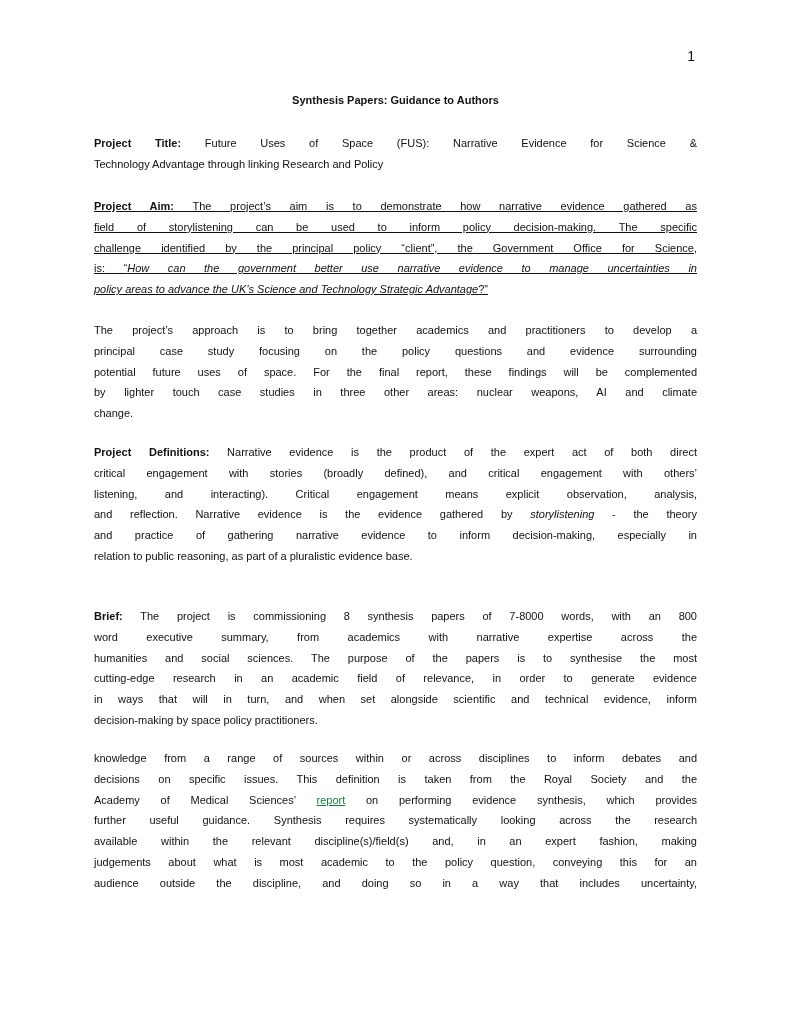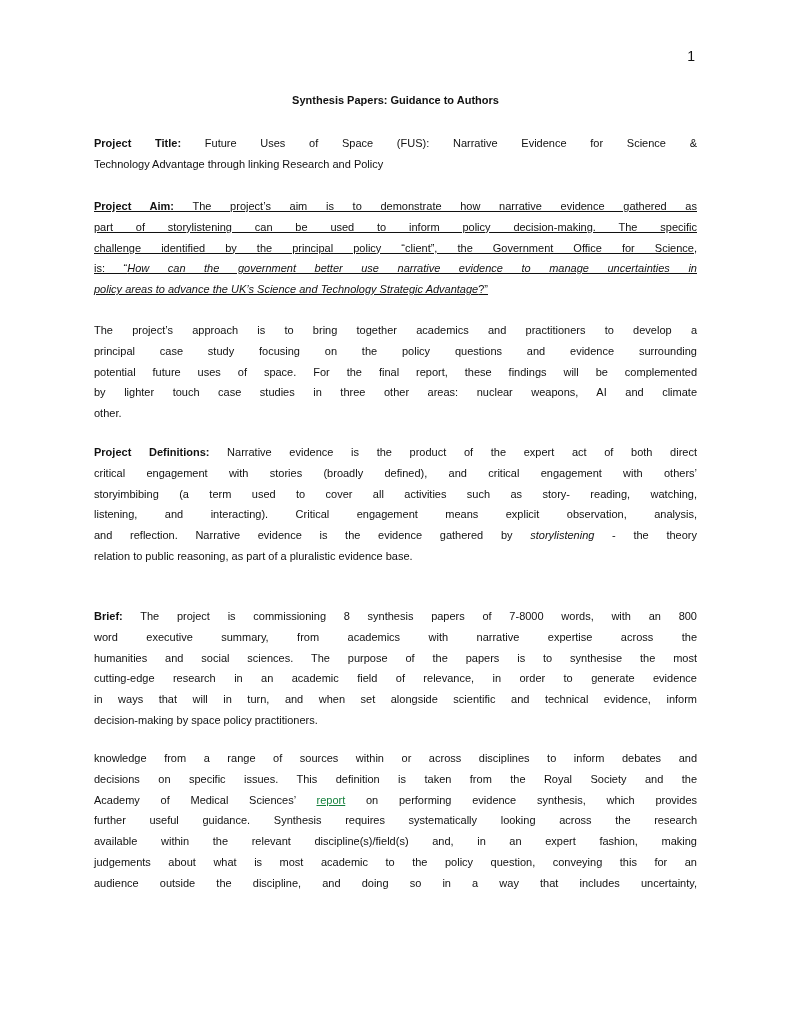--- a/index.html
+++ b/index.html
@@ -22,40 +22,40 @@
 <div class="page-number">1</div>
 <div class="title">Synthesis Papers: Guidance to Authors</div>
 
 <div class="para" style="top:133px;">
   <span class="line"><span class="b">Project Title:</span><span> Future Uses of Space (FUS): Narrative Evidence for Science &amp;</span></span>
   <span class="line last">Technology Advantage through linking Research and Policy</span>
 </div>
 
 <div class="para" style="top:196px;text-decoration:underline;">
   <span class="line"><span class="b">Project Aim:</span><span> The project’s aim is to demonstrate how narrative evidence gathered as</span></span>
-  <span class="line">part of storylistening can be used to inform policy decision-making. The specific</span>
+  <span class="line">field of storylistening can be used to inform policy decision-making. The specific</span>
   <span class="line">challenge identified by the principal policy “client”, the Government Office for Science,</span>
   <span class="line"><span>is: “</span><span class="i">How can the government better use narrative evidence to manage uncertainties in</span></span>
   <span class="line last"><span class="i">policy areas to advance the UK’s Science and Technology Strategic Advantage</span><span>?”</span></span>
 </div>
 
 <div class="para" style="top:320px;">
   <span class="line">The project’s approach is to bring together academics and practitioners to develop a</span>
   <span class="line">principal case study focusing on the policy questions and evidence surrounding</span>
   <span class="line">potential future uses of space. For the final report, these findings will be complemented</span>
   <span class="line">by lighter touch case studies in three other areas: nuclear weapons, AI and climate</span>
-  <span class="line last">other.</span>
+  <span class="line last">change.</span>
 </div>
 
 <div class="para" style="top:442px;">
   <span class="line"><span class="b">Project Definitions:</span><span> Narrative evidence is the product of the expert act of both direct</span></span>
   <span class="line">critical engagement with stories (broadly defined), and critical engagement with others’</span>
-  <span class="line">storyimbibing (a term used to cover all activities such as story- reading, watching,</span>
   <span class="line">listening, and interacting). Critical engagement means explicit observation, analysis,</span>
   <span class="line"><span>and reflection. Narrative evidence is the evidence gathered by </span><span class="i">storylistening</span><span> - the theory</span></span>
+  <span class="line">and practice of gathering narrative evidence to inform decision-making, especially in</span>
   <span class="line last">relation to public reasoning, as part of a pluralistic evidence base.</span>
 </div>
 
 <div class="para" style="top:606px;">
   <span class="line"><span class="b">Brief:</span><span> The project is commissioning 8 synthesis papers of 7-8000 words, with an 800</span></span>
   <span class="line">word executive summary, from academics with narrative expertise across the</span>
   <span class="line">humanities and social sciences. The purpose of the papers is to synthesise the most</span>
   <span class="line">cutting-edge research in an academic field of relevance, in order to generate evidence</span>
   <span class="line">in ways that will in turn, and when set alongside scientific and technical evidence, inform</span>
   <span class="line last">decision-making by space policy practitioners.</span>

